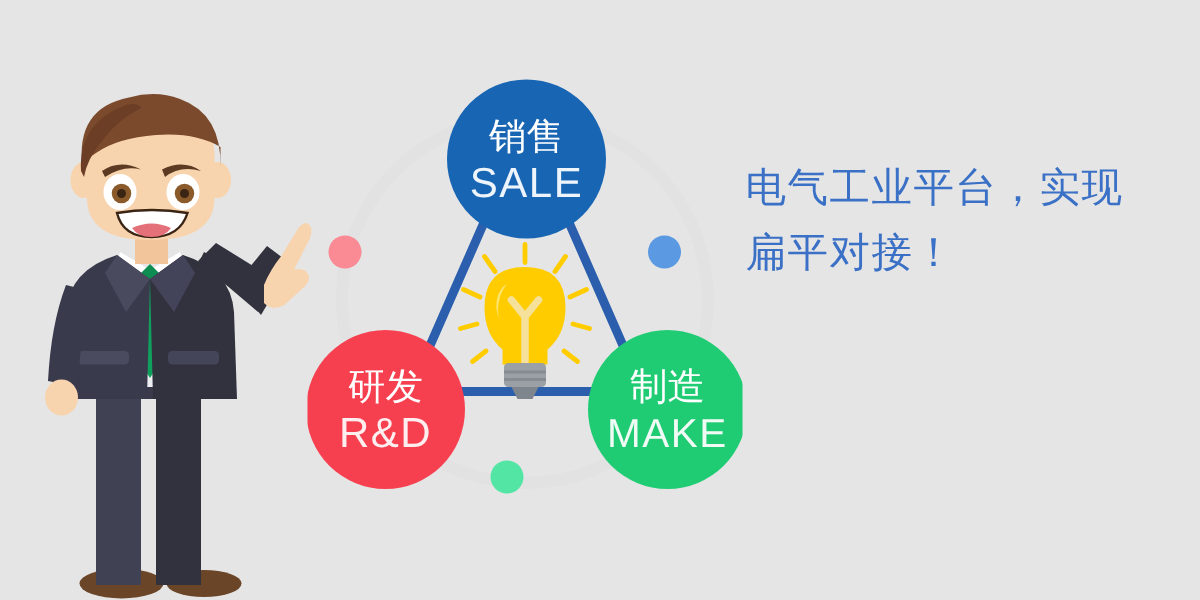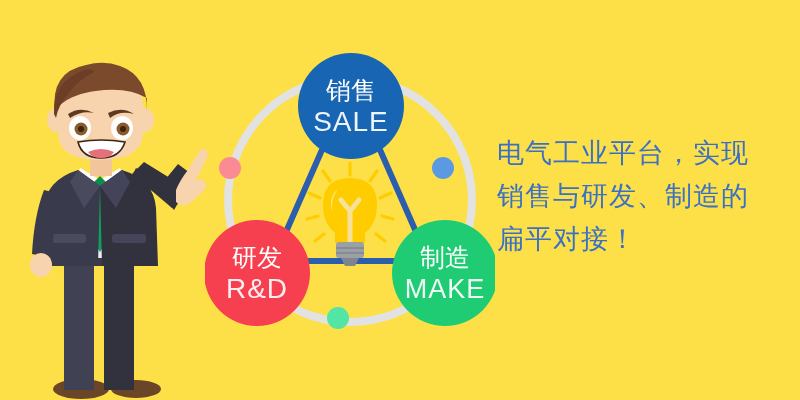--- a/index.html
+++ b/index.html
@@ -10,21 +10,21 @@
   body {
     width: 800px;
     height: 400px;
     overflow: hidden;
     font-family: "Liberation Sans", "DejaVu Sans", sans-serif;
   }
   #banner {
     position: relative;
     width: 800px;
     height: 400px;
-    background: #fde047;
+    background: #e5e5e5;
     overflow: hidden;
   }
 
   
   #mascot {
     position: absolute;
     left: 8px;
     top: 58px;
     width: 230px;
     height: 342px;
@@ -38,21 +38,20 @@
     width: 290px;
     height: 310px;
   }
 
   
   #copy {
     position: absolute;
     left: 497px;
     top: 104px;
     width: 290px;
-    margin-top: 28px;
   }
   #copy .line {
     color: #3a70c6;
     font-size: 27px;
     line-height: 43px;
     letter-spacing: 1px;
     white-space: nowrap;
     font-weight: 400;
   }
 </style>
@@ -180,17 +179,16 @@
       <g>
         <circle cx="240" cy="228" r="53" fill="#1fcc73"></circle>
         <text x="240" y="221" text-anchor="middle" fill="#ffffff" font-size="25" font-family="DejaVu Sans, sans-serif">制造</text>
         <text x="240" y="253" text-anchor="middle" fill="#effbf4" font-size="27" letter-spacing="1" font-family="Liberation Sans, sans-serif">MAKE</text>
       </g>
     </svg>
   </div>
 
   <div id="copy">
     <div class="line">电气工业平台，实现</div>
-    <div class="line">销售与研发、制造的</div>
     <div class="line">扁平对接！</div>
   </div>
 
 </div>
 
 </body></html>

